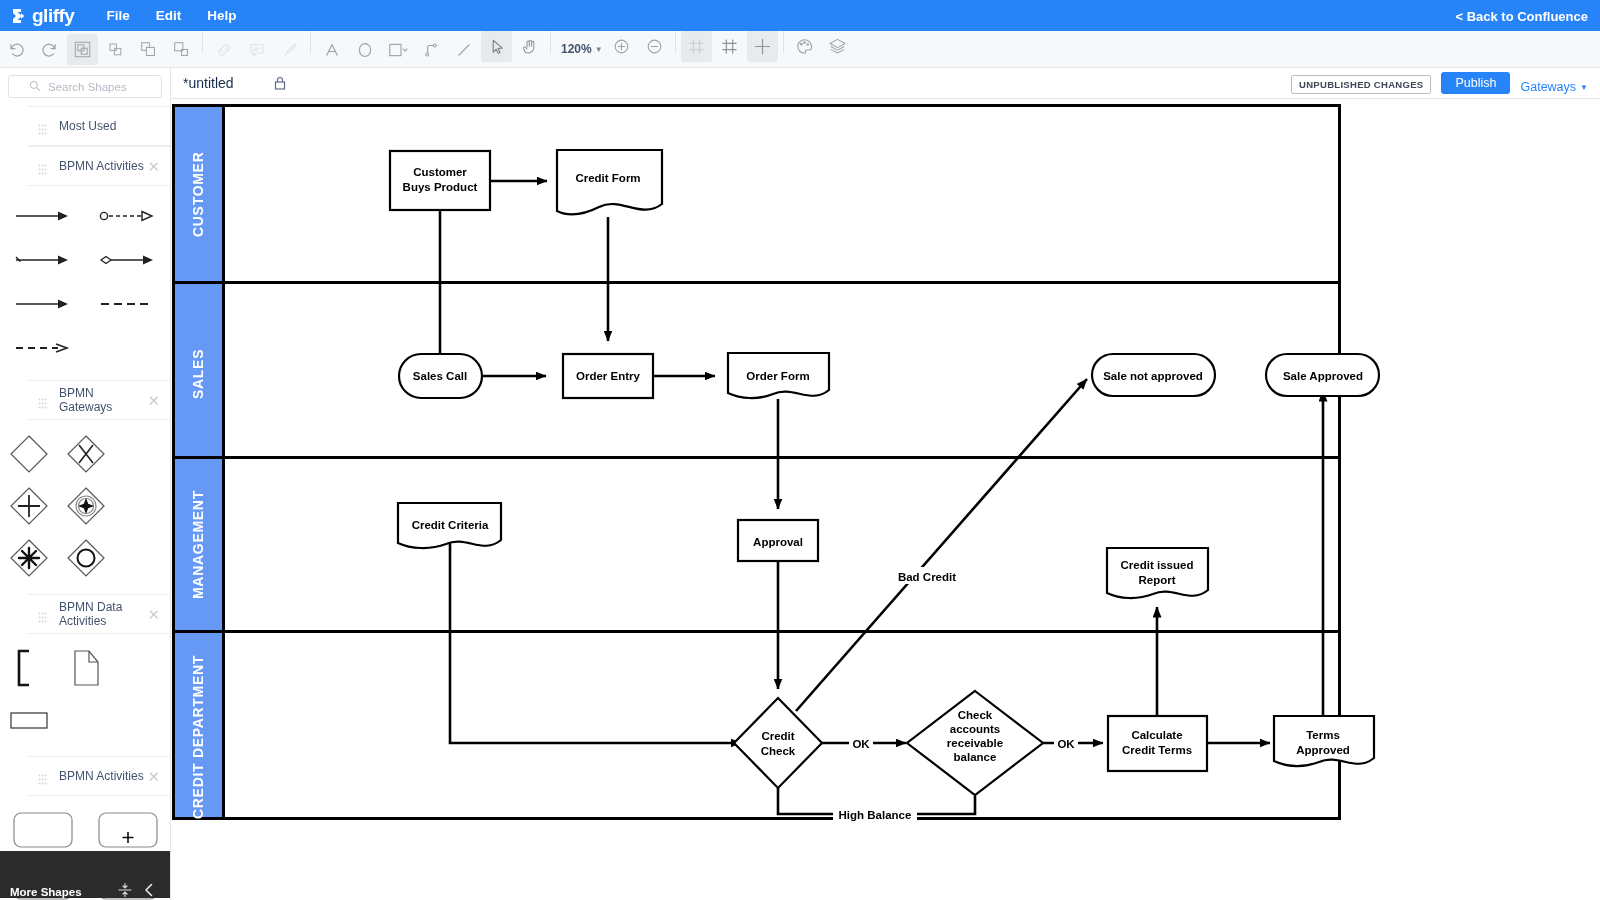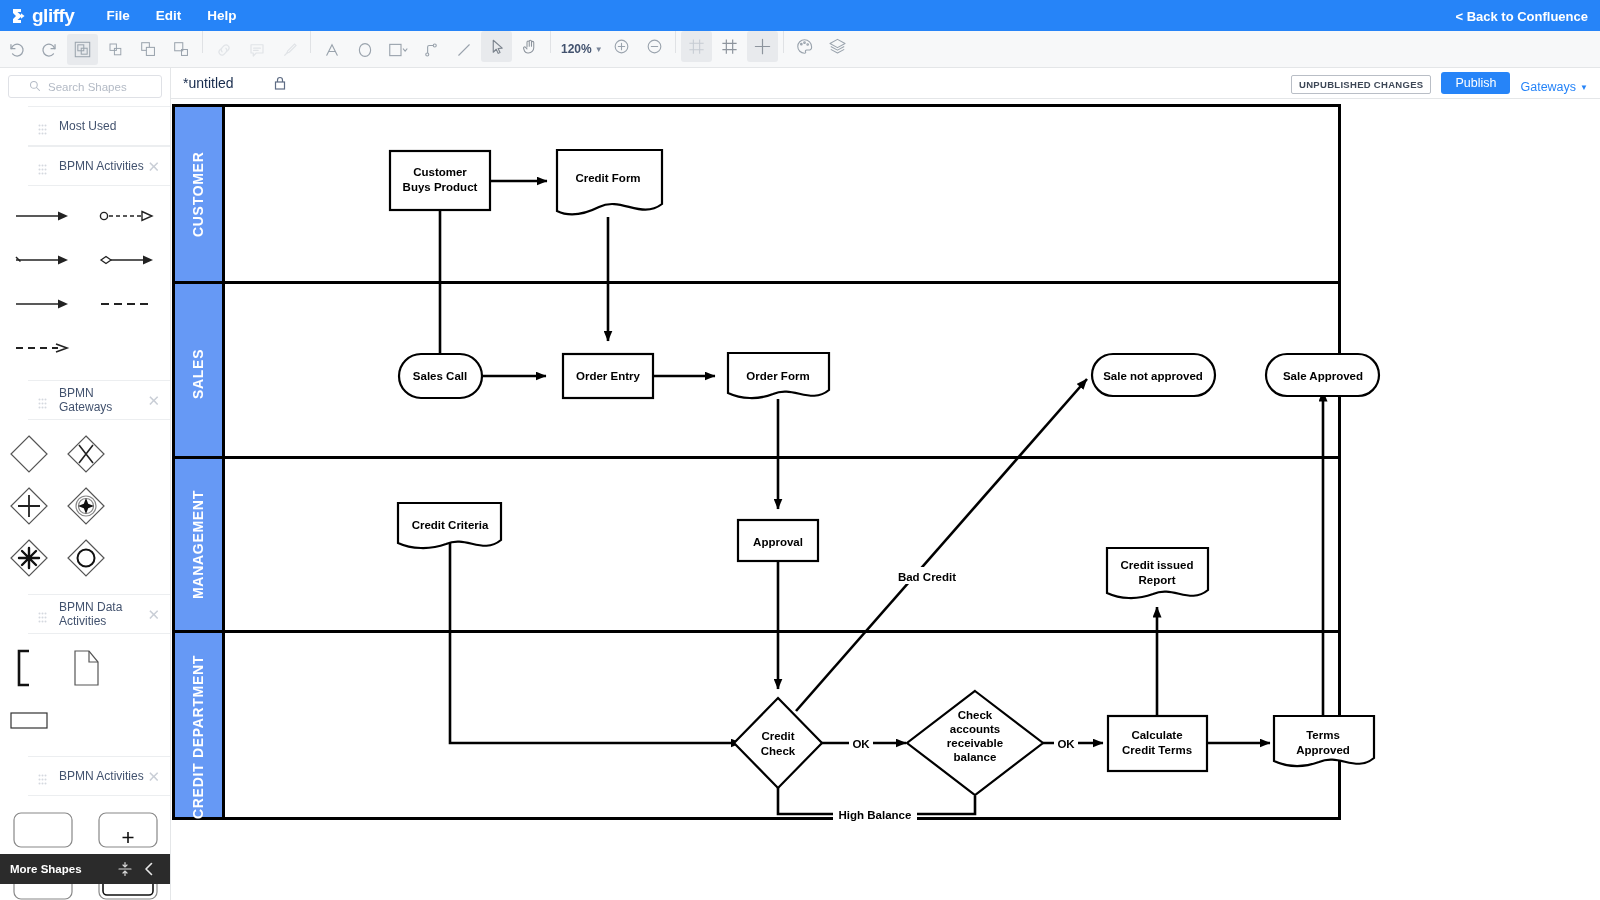--- a/index.html
+++ b/index.html
@@ -86,23 +86,23 @@
     display: flex; flex-wrap: wrap; padding: 8px 0 10px 0;
   }
   .shape-cell {
     width: 57px; height: 44px;
     display: flex; align-items: center; justify-content: center;
     cursor: pointer;
   }
   .shape-cell.act { height: 52px; }
 
   .more-shapes {
-    position: absolute; left: 0; bottom: 16px; width: 171px; height: 30px;
+    position: absolute; left: 0; bottom: 2px; width: 171px; height: 47px;
     background: #2b2b2b; color: #ffffff;
-    display: flex; align-items: center; padding: 0 10px;
+    display: flex; align-items: flex-end; padding: 0 10px;
   }
   .ms-label { font-size: 11.5px; font-weight: bold; flex: 1; }
   .ms-icon { width: 24px; display: flex; justify-content: center; cursor: pointer; }
 
   
   .dochead {
     position: absolute; top: 68px; left: 171px; width: 1429px; height: 31px;
     background: #ffffff; border-bottom: 1px solid #e4e6e8;
     display: flex; align-items: center; gap: 32px;
   }

